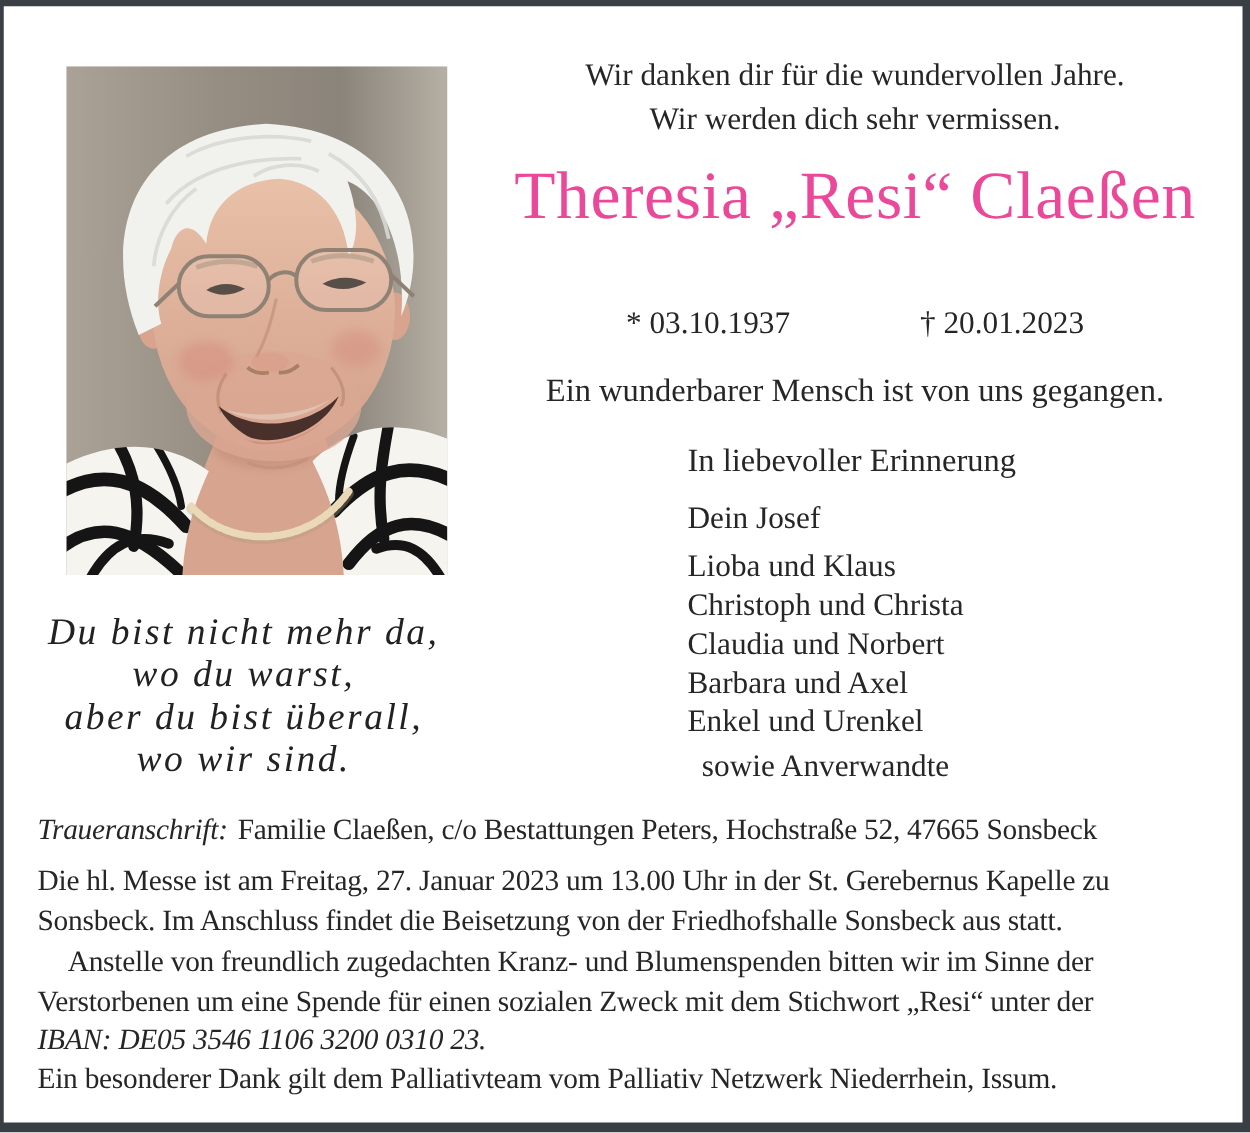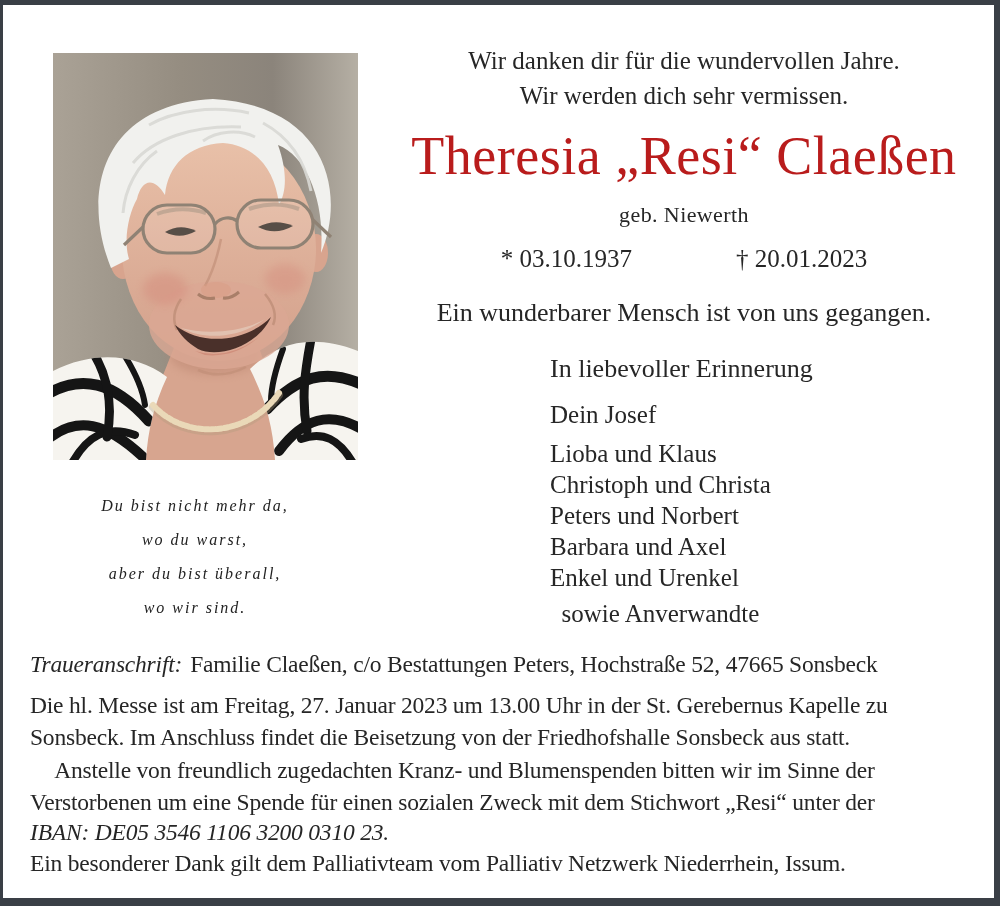--- a/index.html
+++ b/index.html
@@ -10,31 +10,31 @@
     font-family:"Liberation Serif","DejaVu Serif",serif; color:#262626;
   }
   .abs { position:absolute; }
   
   .photo { left:50px; top:48px; width:305px; height:407px; }
   .photo svg { display:block; }
   
   .rcol-center { left:388px; width:586px; text-align:center; }
   .thanks1 { top:42px; font-size:25px; }
   .thanks2 { top:77px; font-size:25px; }
-  .deceased-name { top:120px; font-size:54px; letter-spacing:0.5px; color:#b91c1c; }
+  .deceased-name { top:120px; font-size:54px; letter-spacing:0.5px; color:#ec4899; }
   .maiden { top:197px; font-size:22px; letter-spacing:0.4px; }
   .dates { top:240px; display:flex; justify-content:center; gap:104px; font-size:25px; }
   .tribute-line { top:293px; font-size:26px; }
   .memory { left:547px; top:349px; font-size:26px; }
   .mourners { left:547px; top:394px; font-size:25px; line-height:31px; }
   .mourners > div:first-child { margin-bottom:8px; }
   .mourners > div:last-child { margin-top:5px;text-align:center; }
   
   .quote { left:16px; top:484px; width:352px; text-align:center; font-style:italic;
-           font-size:16px; line-height:34px; letter-spacing:2px; color:#222; }
+           font-size:30px; line-height:34px; letter-spacing:2px; color:#222; }
   
   .footline { left:27px; white-space:nowrap; font-size:23.5px; letter-spacing:-0.2px; }
   .addr { top:646px; }
   .addr .lbl { font-style:italic; margin-right:8px; }
   .service { top:684px; line-height:32px; }
   .donation { top:749px; line-height:32px;text-align:right; }
   .iban { top:814px; font-style:italic;text-align:right; }
   .final-thanks { top:845px; }
 </style>
 </head>
@@ -149,33 +149,32 @@
         <path d="M128 275 C 150 287 186 286 212 266 C 190 279 154 282 128 275 Z" fill="#e8d7c8" opacity="0.55"></path>
         <path d="M142 298 Q 174 308 206 284 Q 182 305 152 302 Z" fill="#d08f7c"></path>
       </g>
       <path d="M145 317 Q 168 327 193 314" stroke="#c08d76" stroke-width="2.5" fill="none" opacity="0.6"></path>
     </svg>
   </div>
 
   <div class="abs rcol-center thanks2">Wir werden dich sehr vermissen.</div>
   <div class="abs rcol-center thanks1">Wir danken dir für die wundervollen Jahre.</div>
   <div class="abs rcol-center deceased-name">Theresia „Resi“ Claeßen</div>
-  <div class="abs rcol-center maiden">geb. Niewerth</div>
   <div class="abs rcol-center dates">
     <span>* 03.10.1937</span>
     <span>† 20.01.2023</span>
   </div>
   <div class="abs rcol-center tribute-line">Ein wunderbarer Mensch ist von uns gegangen.</div>
   <div class="abs memory">In liebevoller Erinnerung</div>
 
   <div class="abs mourners">
     <div>Dein Josef</div>
     <div>Lioba und Klaus</div>
     <div>Christoph und Christa</div>
-    <div>Peters und Norbert</div>
+    <div>Claudia und Norbert</div>
     <div>Barbara und Axel</div>
     <div>Enkel und Urenkel</div>
     <div>sowie Anverwandte</div>
   </div>
 
   <div class="abs quote">
     <div>Du bist nicht mehr da,</div>
     <div>wo du warst,</div>
     <div>aber du bist überall,</div>
     <div>wo wir sind.</div>

